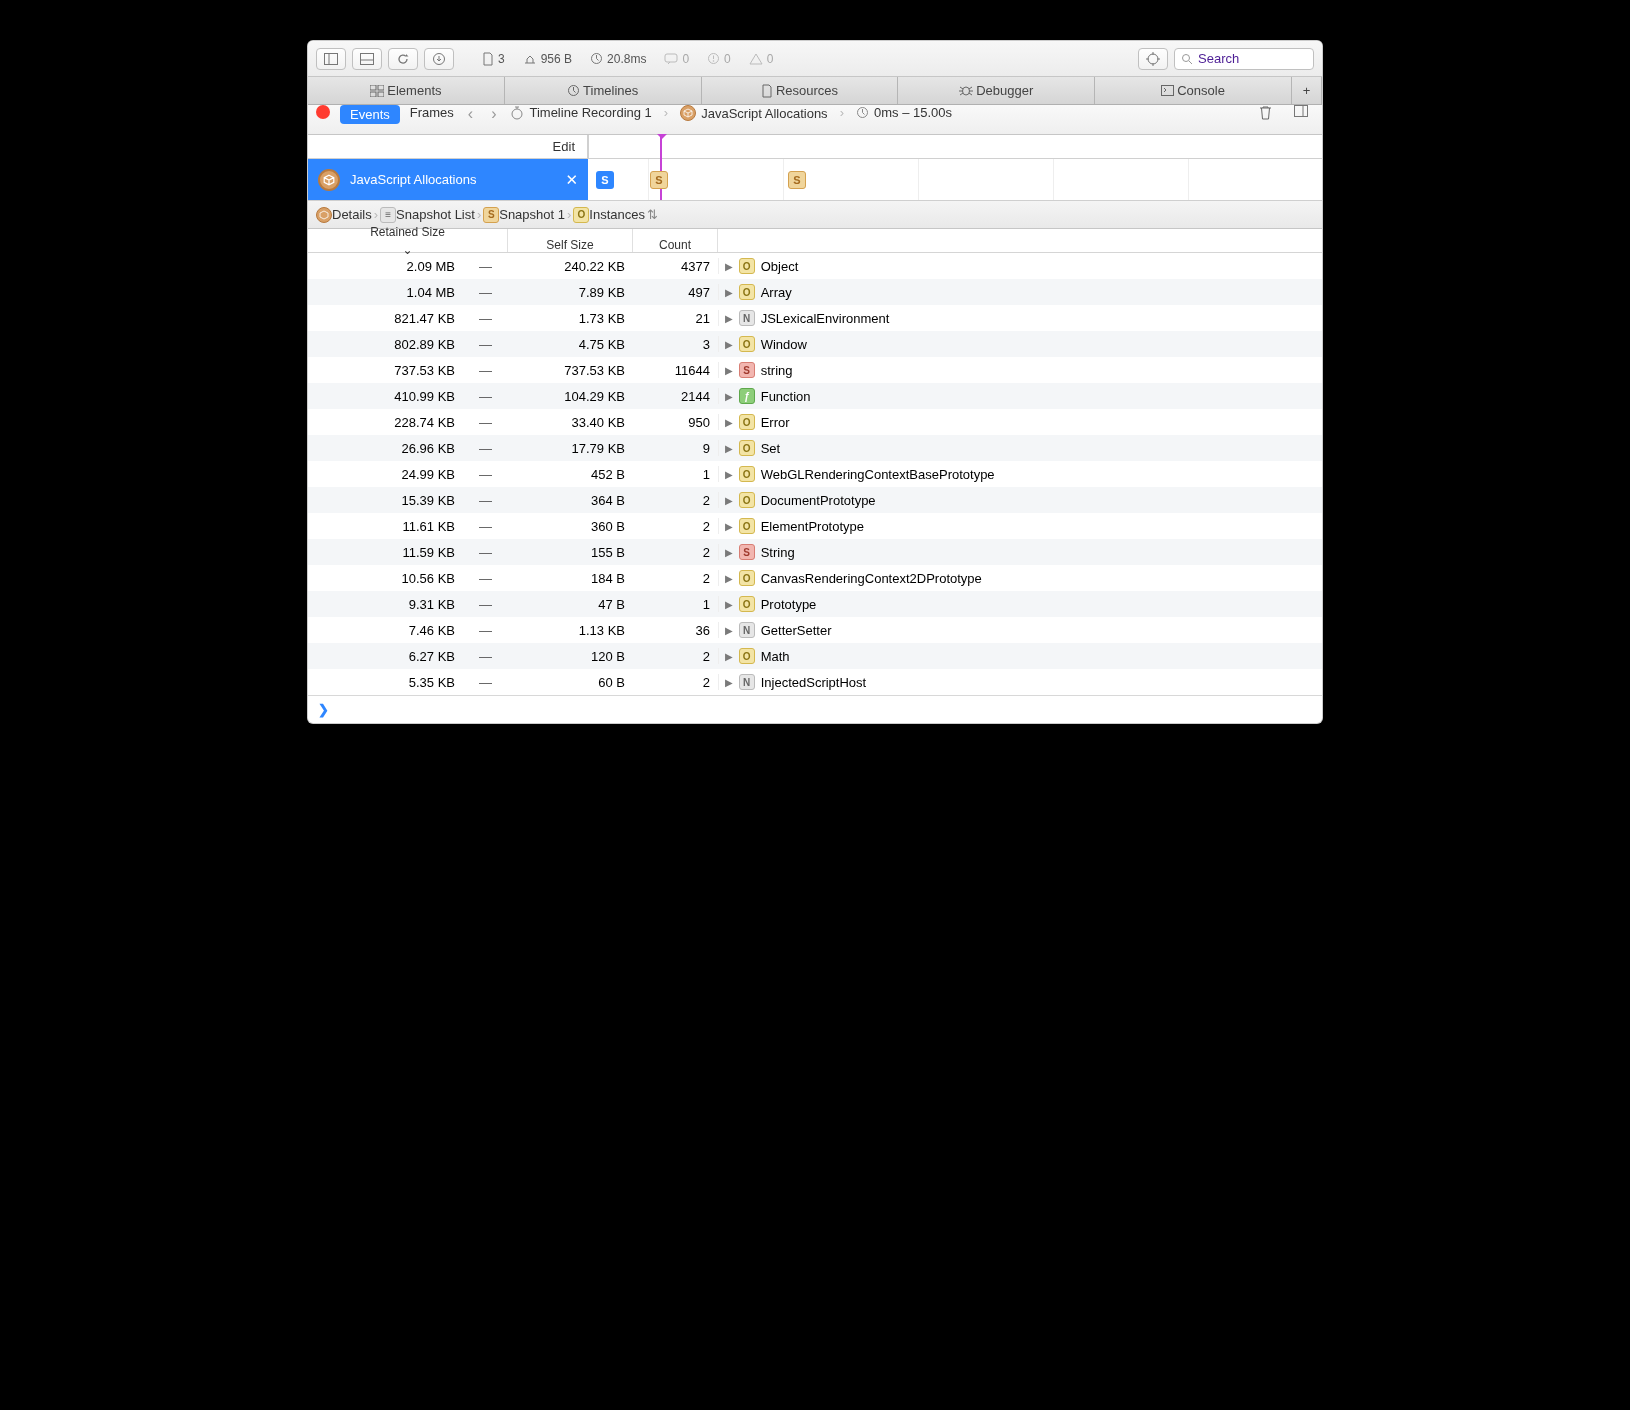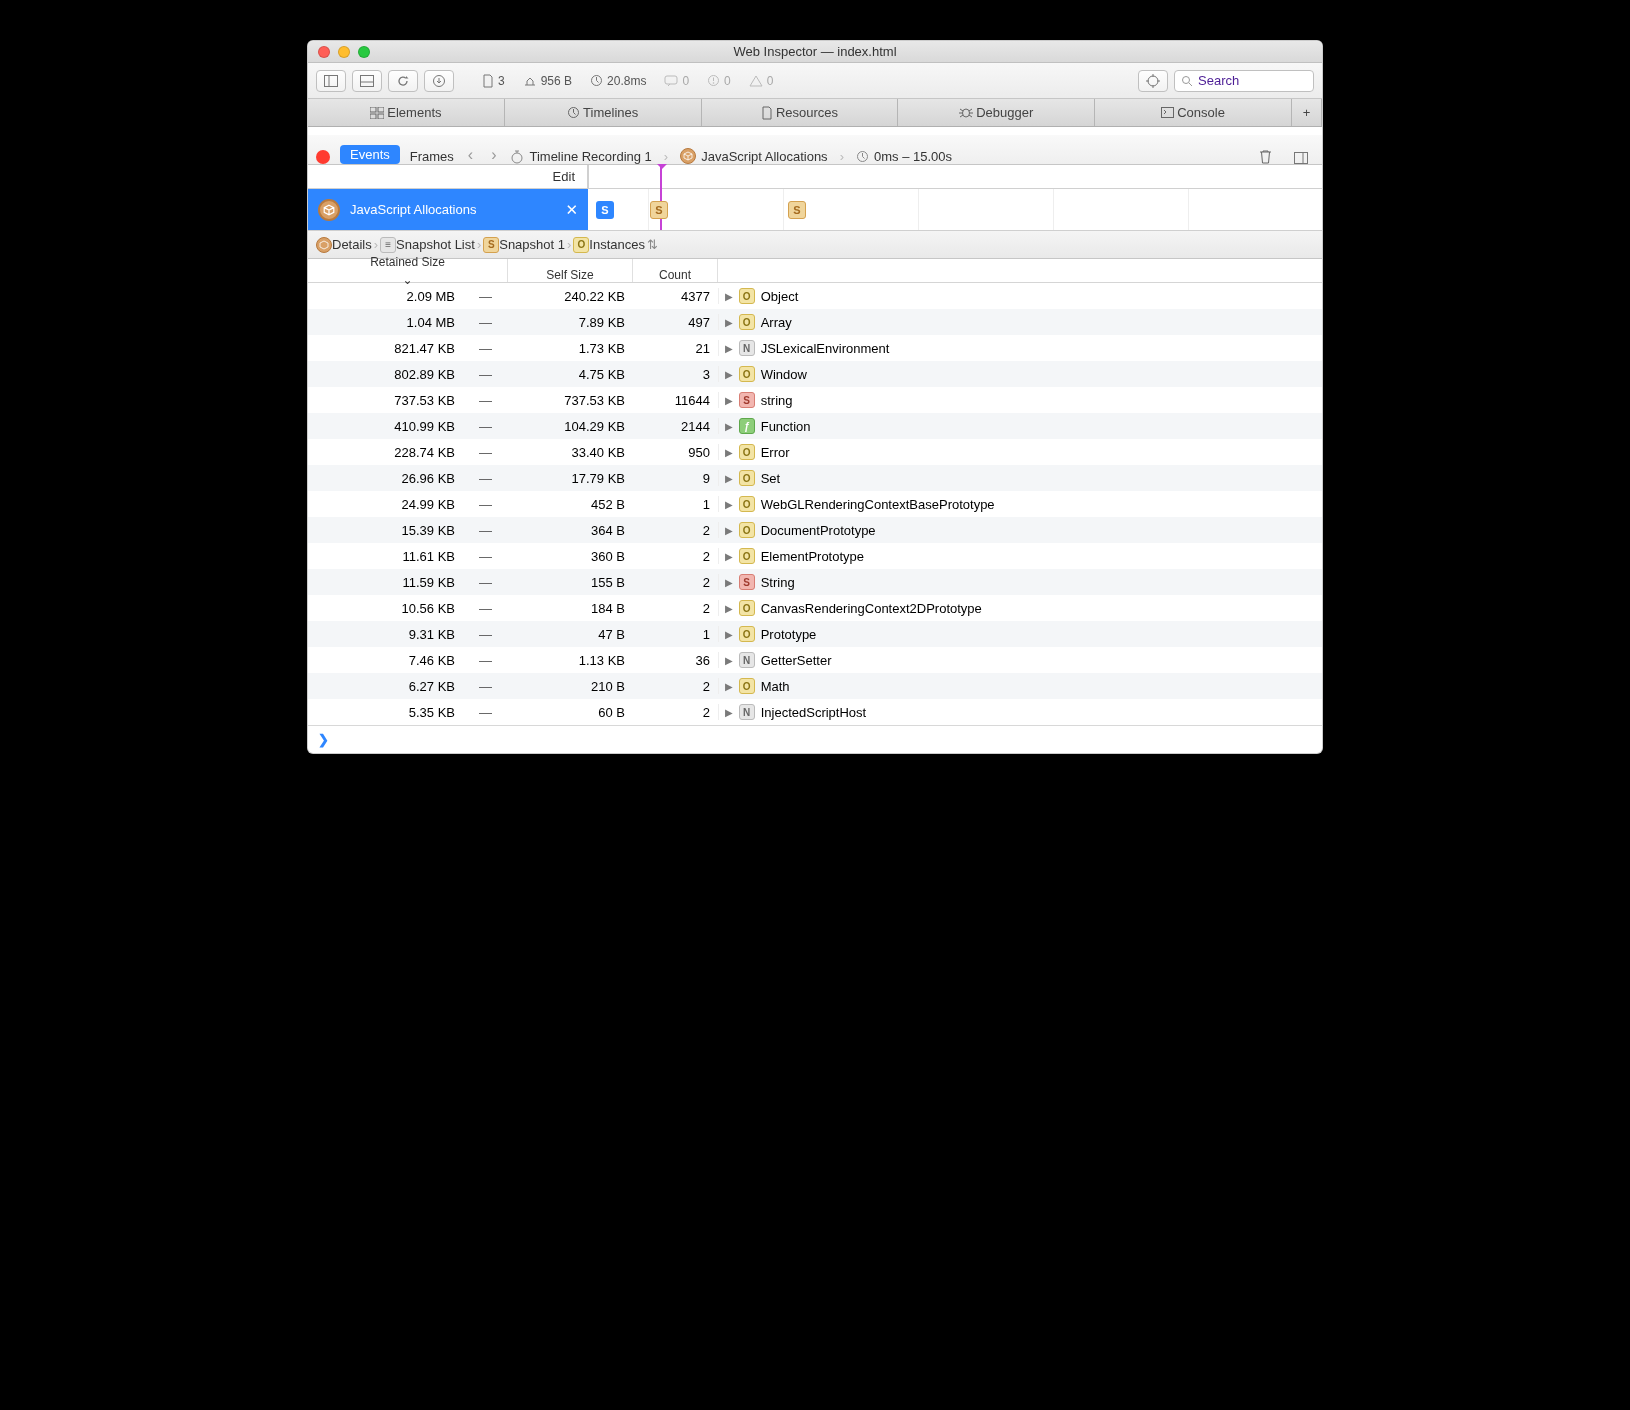--- a/index.html
+++ b/index.html
@@ -20,21 +20,21 @@
 .tstat.dim { color: #a8a8a8; }
 .search { flex: 0 0 140px; height: 22px; border: 1px solid #c0c0c0; border-radius: 4px; background: #fff; display: flex; align-items: center; padding: 0 6px; color: #4c1d95; gap: 5px; }
 
 
 .tabs { height: 28px; background: linear-gradient(#e6e6e6,#d5d5d5); display: flex; border-bottom: 1px solid #b0b0b0; }
 .tab { flex: 1; display: flex; align-items: center; justify-content: center; gap: 3px; border-right: 1px solid #b5b5b5; color: #444; }
 .tab.plus { flex: 0 0 30px; }
 .tab svg, .tab .ico { flex: 0 0 auto; }
 
 
-.filterbar { height: 30px; background: linear-gradient(#f9f9f9,#efefef); border-bottom: 1px solid #c6c6c6; display: flex; align-items: flex-end; padding: 0 8px; gap: 10px; margin-top: 8px; }
+.filterbar { height: 30px; background: linear-gradient(#f9f9f9,#efefef); border-bottom: 1px solid #c6c6c6; display: flex; align-items: flex-start; padding: 0 8px; gap: 10px; }
 .rec-dot { width: 14px; height: 14px; border-radius: 50%; background: #ff3b30; }
 .pill { background: #2e86ff; color: #fff; border-radius: 4px; padding: 2px 10px; font-size: 13px; }
 .framelbl { color: #333; }
 .navarrow { color: #999; padding: 0 4px; font-size: 16px; }
 .crumb { display: inline-flex; align-items: center; gap: 5px; color: #333; }
 .crumb-sep { color: #bbb; padding: 0 2px; }
 .spacer { flex: 1; }
 .iconbtn { color: #555; padding: 0 6px; }
 
 
@@ -90,28 +90,20 @@
 
 .console-strip { height: 28px; border-top: 1px solid #d8d8d8; display: flex; align-items: center; padding: 0 10px; color: #2e86ff; font-weight: bold; }
 
 svg { display: block; }
 </style>
 </head>
 <body>
 
 <div class="window">
 
-  <div class="titlebar">
-    <div class="traffic">
-      <div class="tl red"></div>
-      <div class="tl yel"></div>
-      <div class="tl grn"></div>
-    </div>
-    <div class="title">Web Inspector — index.html</div>
-  </div>
 
   <div class="toolbar">
     <div class="tbtn">
       <svg width="14" height="12" viewBox="0 0 14 12">
           <rect x="0.5" y="0.5" width="13" height="11" fill="none" stroke="#777"></rect>
           <line x1="5" y1="0" x2="5" y2="12" stroke="#777"></line>
         </svg>
     </div>
     <div class="tbtn">
       <svg width="14" height="12" viewBox="0 0 14 12">
@@ -499,21 +491,21 @@
         <div class="c-count">36</div>
         <div class="c-name">
           <span class="disclose">▶</span>
           <span class="mini-icon mi-n">N</span>
           <span>GetterSetter</span>
         </div>
       </div>
       <div class="trow">
         <div class="c-ret">6.27 KB</div>
         <div class="c-flag">—</div>
-        <div class="c-self">210 B</div>
+        <div class="c-self">120 B</div>
         <div class="c-count">2</div>
         <div class="c-name">
           <span class="disclose">▶</span>
           <span class="mini-icon mi-o">O</span>
           <span>Math</span>
         </div>
       </div>
       <div class="trow">
         <div class="c-ret">5.35 KB</div>
         <div class="c-flag">—</div>

